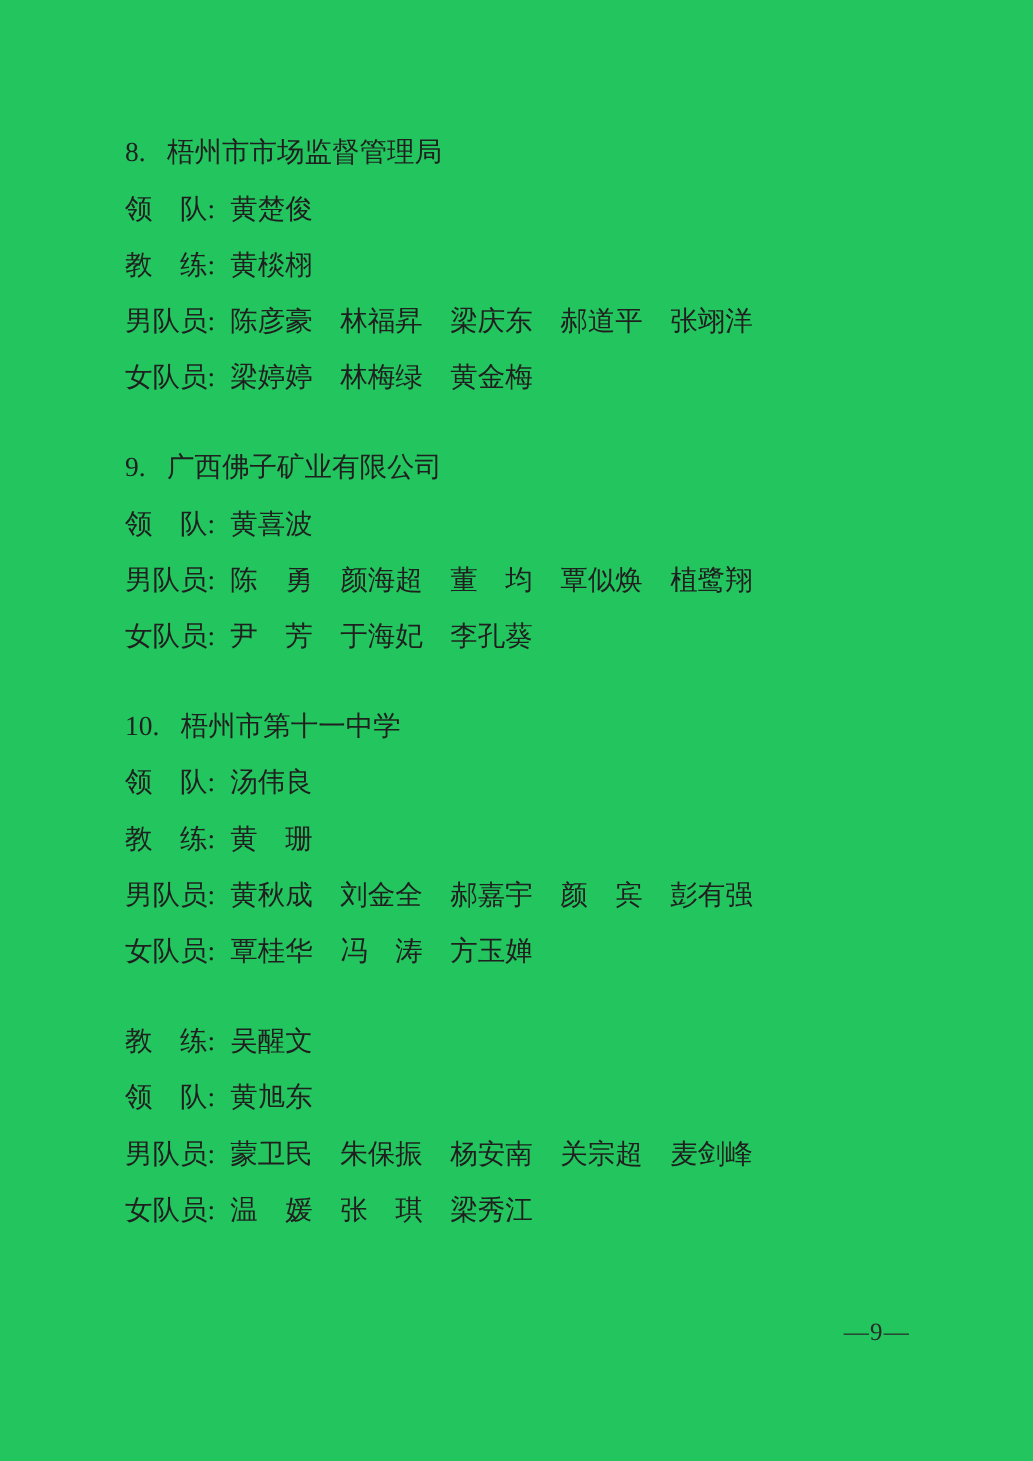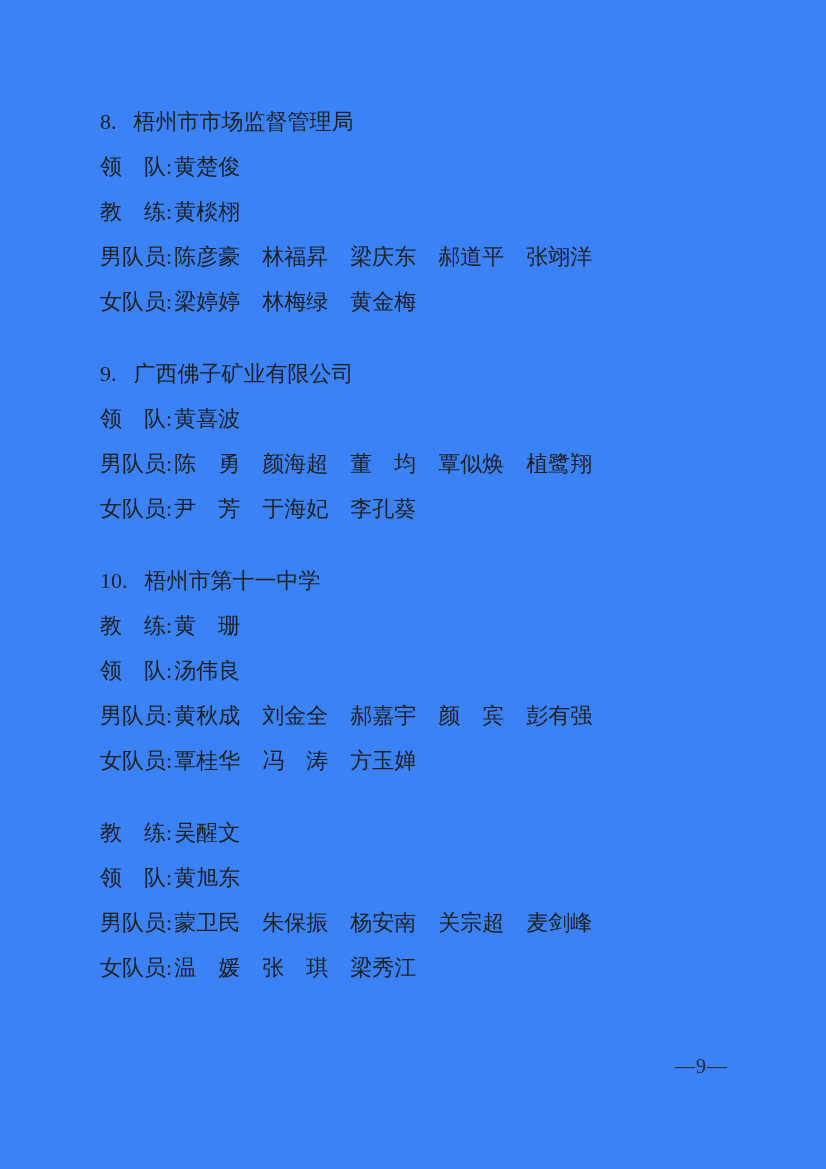--- a/index.html
+++ b/index.html
@@ -4,41 +4,41 @@
 <style>
   html, body {
     margin: 0;
     padding: 0;
     background: #ffffff;
   }
   .page {
     position: relative;
     width: 826px;
     height: 1169px;
-    background: #3b82f6;
+    background: #22c55e;
     box-sizing: border-box;
     padding: 99px 98px 0 100px;
     overflow: hidden;
     font-family: "Liberation Serif", "DejaVu Serif", serif;
     color: #1f1f1f;
   }
   .team-section {
     margin: 0 0 27px 0;
   }
   .row {
     font-size: 22px;
     line-height: 45px;
     white-space: nowrap;
     font-weight: 400;
   }
   .idx {
     margin-right: 17px;
   }
   .value {
-    margin-left: 2px;
+    margin-left: 12px;
   }
   .page-number {
     position: absolute;
     top: 1055px;
     right: 98px;
     font-size: 20px;
     letter-spacing: 1px;
     color: #2a2a2a;
   }
 </style>
@@ -78,24 +78,24 @@
     <div class="row">
       <span class="label">女队员:</span><span class="value">尹　芳　于海妃　李孔葵</span>
     </div>
   </section>
 
   <section class="team-section">
     <div class="row">
       <span class="idx">10.</span><span>梧州市第十一中学</span>
     </div>
     <div class="row">
-      <span class="label">教　练:</span><span class="value">黄　珊</span>
+      <span class="label">领　队:</span><span class="value">汤伟良</span>
     </div>
     <div class="row">
-      <span class="label">领　队:</span><span class="value">汤伟良</span>
+      <span class="label">教　练:</span><span class="value">黄　珊</span>
     </div>
     <div class="row">
       <span class="label">男队员:</span><span class="value">黄秋成　刘金全　郝嘉宇　颜　宾　彭有强</span>
     </div>
     <div class="row">
       <span class="label">女队员:</span><span class="value">覃桂华　冯　涛　方玉婵</span>
     </div>
   </section>
 
   <section class="team-section">

